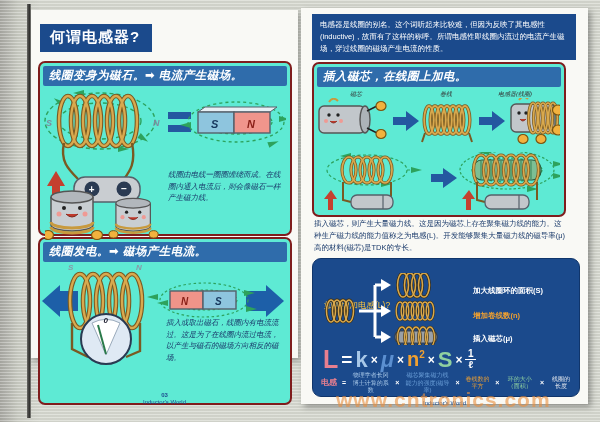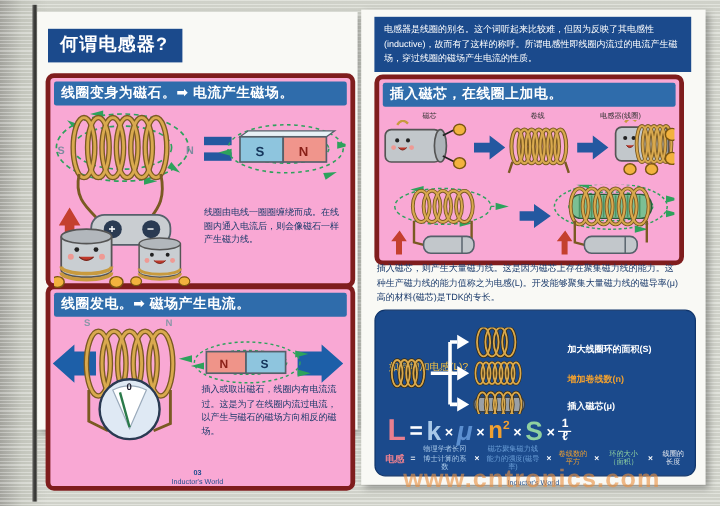--- a/index.html
+++ b/index.html
@@ -10,21 +10,21 @@
       linear-gradient(90deg,#a8a8a2 0,#c9cbc2 18px,#d6d8cf 40px,#d6d8cf 100%);
   }
   .spine-line{position:absolute;left:27px;top:4px;width:4px;height:414px;background:linear-gradient(90deg,#6a6a66,#2e2e2c 60%,#8a8a84);}
   .page{position:absolute;background:#f9f9f5;box-shadow:2px 3px 6px rgba(40,40,40,0.35);}
   .page-left{left:31px;top:10px;width:267px;height:348px;}
   .page-right{left:301px;top:8px;width:287px;height:396px;box-shadow:3px 3px 6px rgba(40,40,40,0.4);}
 
   .title-banner{position:absolute;left:9px;top:14px;background:#1b4a8c;color:#fff;font-weight:bold;
     font-size:15px;letter-spacing:1px;padding:4px 12px 5px 10px;}
 
-  .box{position:absolute;background:#f9a8d4;border:4px solid #7f1d1d;border-radius:7px;}
+  .box{position:absolute;background:#5eead4;border:2px solid #7f1d1d;border-radius:7px;font-style:italic;}
   .box1{left:7px;top:51px;width:250px;height:171px;}
   .box2{left:7px;top:227px;width:250px;height:164px;}
   .box3{left:11px;top:54px;width:250px;height:151px;}
   .hdr-bar{margin:3px;background:#2f6cab;color:#fff;font-weight:bold;font-size:11.5px;
     padding:2px 6px 3px 6px;border-radius:2px;letter-spacing:0.5px;white-space:nowrap;overflow:hidden;}
   .illus{position:absolute;left:0;}
   .caption{position:absolute;font-size:7.5px;line-height:1.55;color:#1a3a6b;}
   .cap1{left:128px;top:106px;width:116px;}
   .cap2{left:126px;top:78px;width:118px;}
   .conclusion{position:absolute;left:5px;right:5px;bottom:4px;background:#2f6cab;border:2px solid #1d4d8e;

